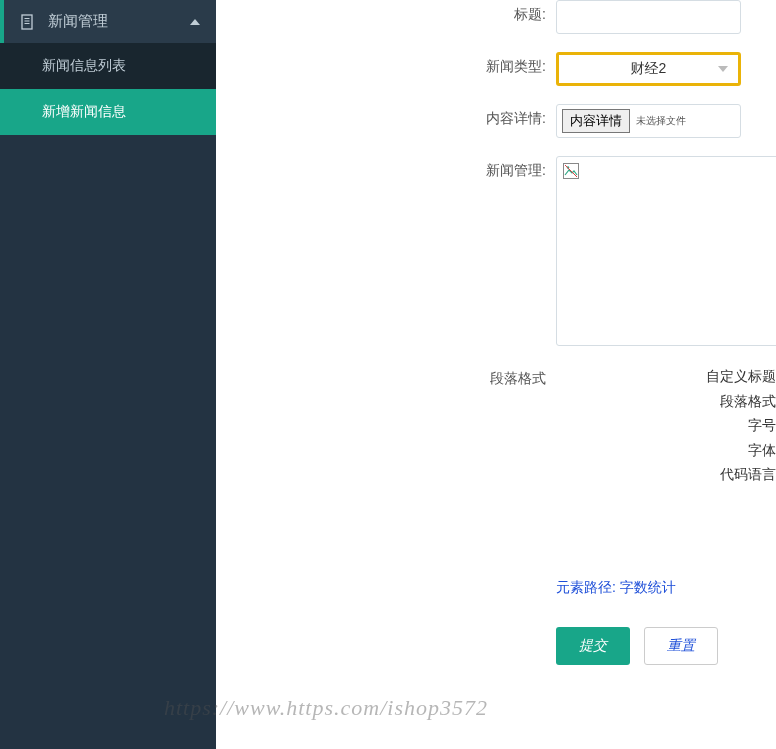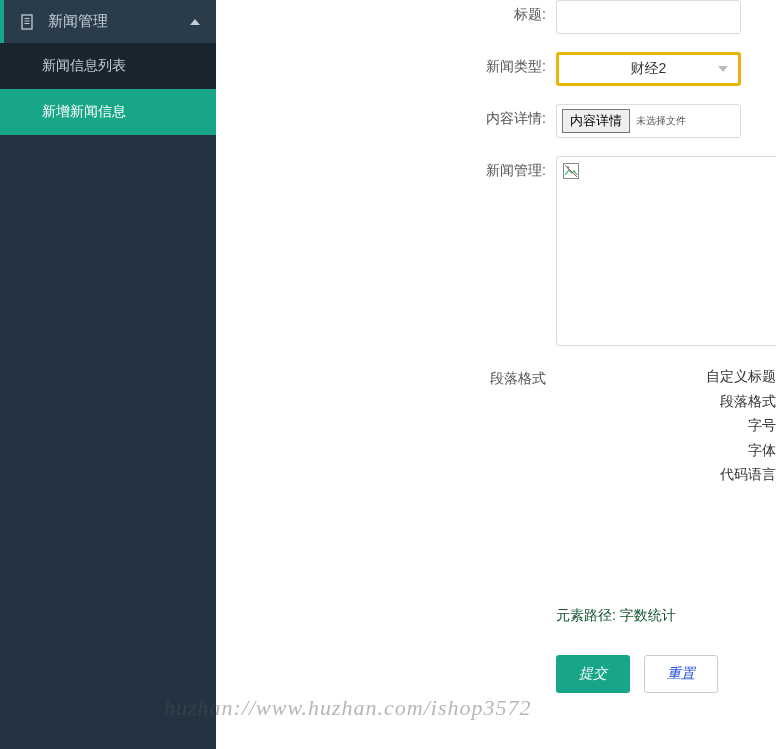--- a/index.html
+++ b/index.html
@@ -26,21 +26,21 @@
     .select-arrow { position: absolute; right: 10px; width: 0; height: 0; border-left: 5px solid transparent; border-right: 5px solid transparent; border-top: 6px solid #bbb; }
     
     .file-wrap { width: 185px; height: 34px; border: 1px solid #d5dde3; border-radius: 3px; display: flex; align-items: center; padding: 3px 5px; }
     .file-btn { background: #efefef; border: 1px solid #777; padding: 2px 7px; font-size: 13px; cursor: pointer; }
     .file-text { margin-left: 6px; color: #555; font-size: 10px; }
     
     .preview-box { width: 352px; height: 190px; border: 1px solid #d5dde3; border-radius: 3px; padding: 6px; }
     .broken-img { width: 16px; height: 16px; display: inline-block; }
     
     .editor-options { line-height: 1.75; color: #333; text-align: right; }
-    .editor-footer { margin-top: 120px; color: #14532d; }
+    .editor-footer { margin-top: 92px; color: #1d4ed8; }
     
     .btn-row { display: flex; gap: 14px; }
     .btn { padding: 9px 22px; border-radius: 3px; font-size: 14px; cursor: pointer; border: 1px solid transparent; font-style: italic; }
     .btn-primary { background: #18a689; color: #fff; }
     .btn-default { background: #fff; border: 1px solid #ccc; color: #1d4ed8; }
     
     .watermark { position: absolute; bottom: 28px; left: 164px; font-size: 22px; color: rgba(80,80,80,0.42); font-family: Georgia, serif; font-style: italic; letter-spacing: 1px; pointer-events: none; }
   </style>
 </head>
 <body>
@@ -130,13 +130,13 @@
     <div class="form-control">
       <div class="btn-row">
         <button class="btn btn-primary">提交</button>
         <button class="btn btn-default">重置</button>
       </div>
     </div>
   </div>
 
 </div>
 
-<div class="watermark">huzhan://www.huzhan.com/ishop3572</div>
+<div class="watermark">https://www.https.com/ishop3572</div>
 
 </body></html>

